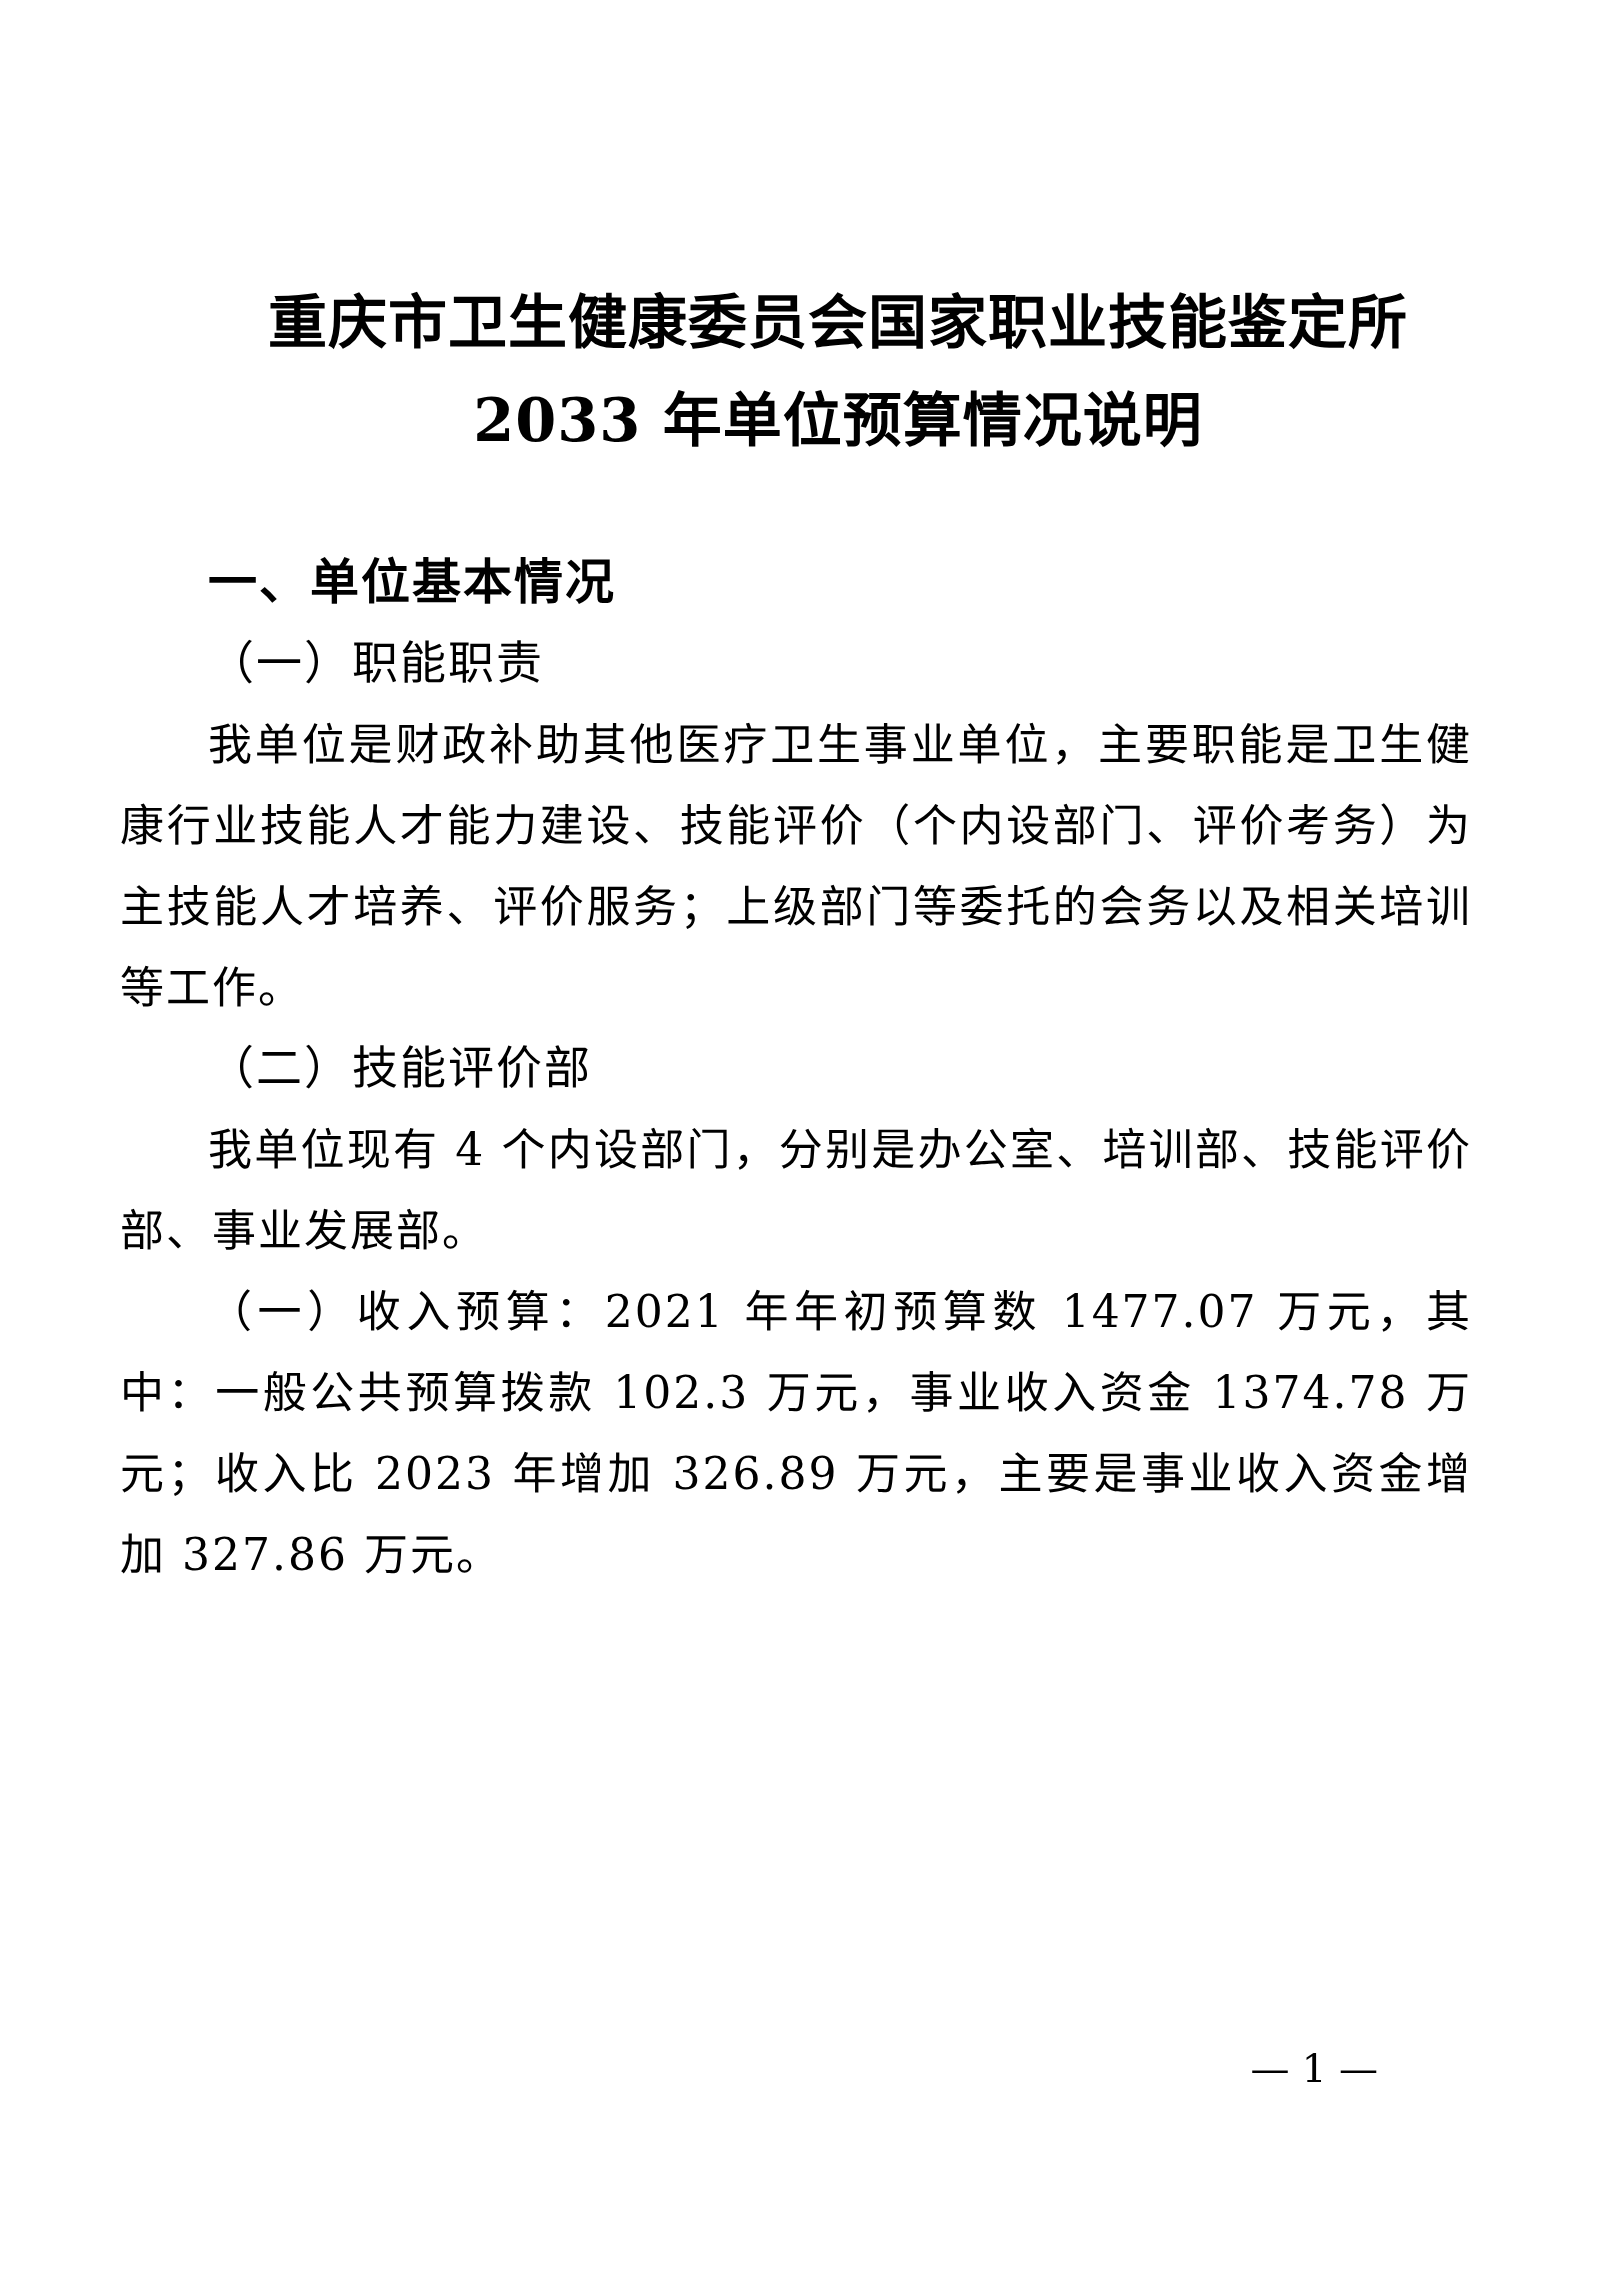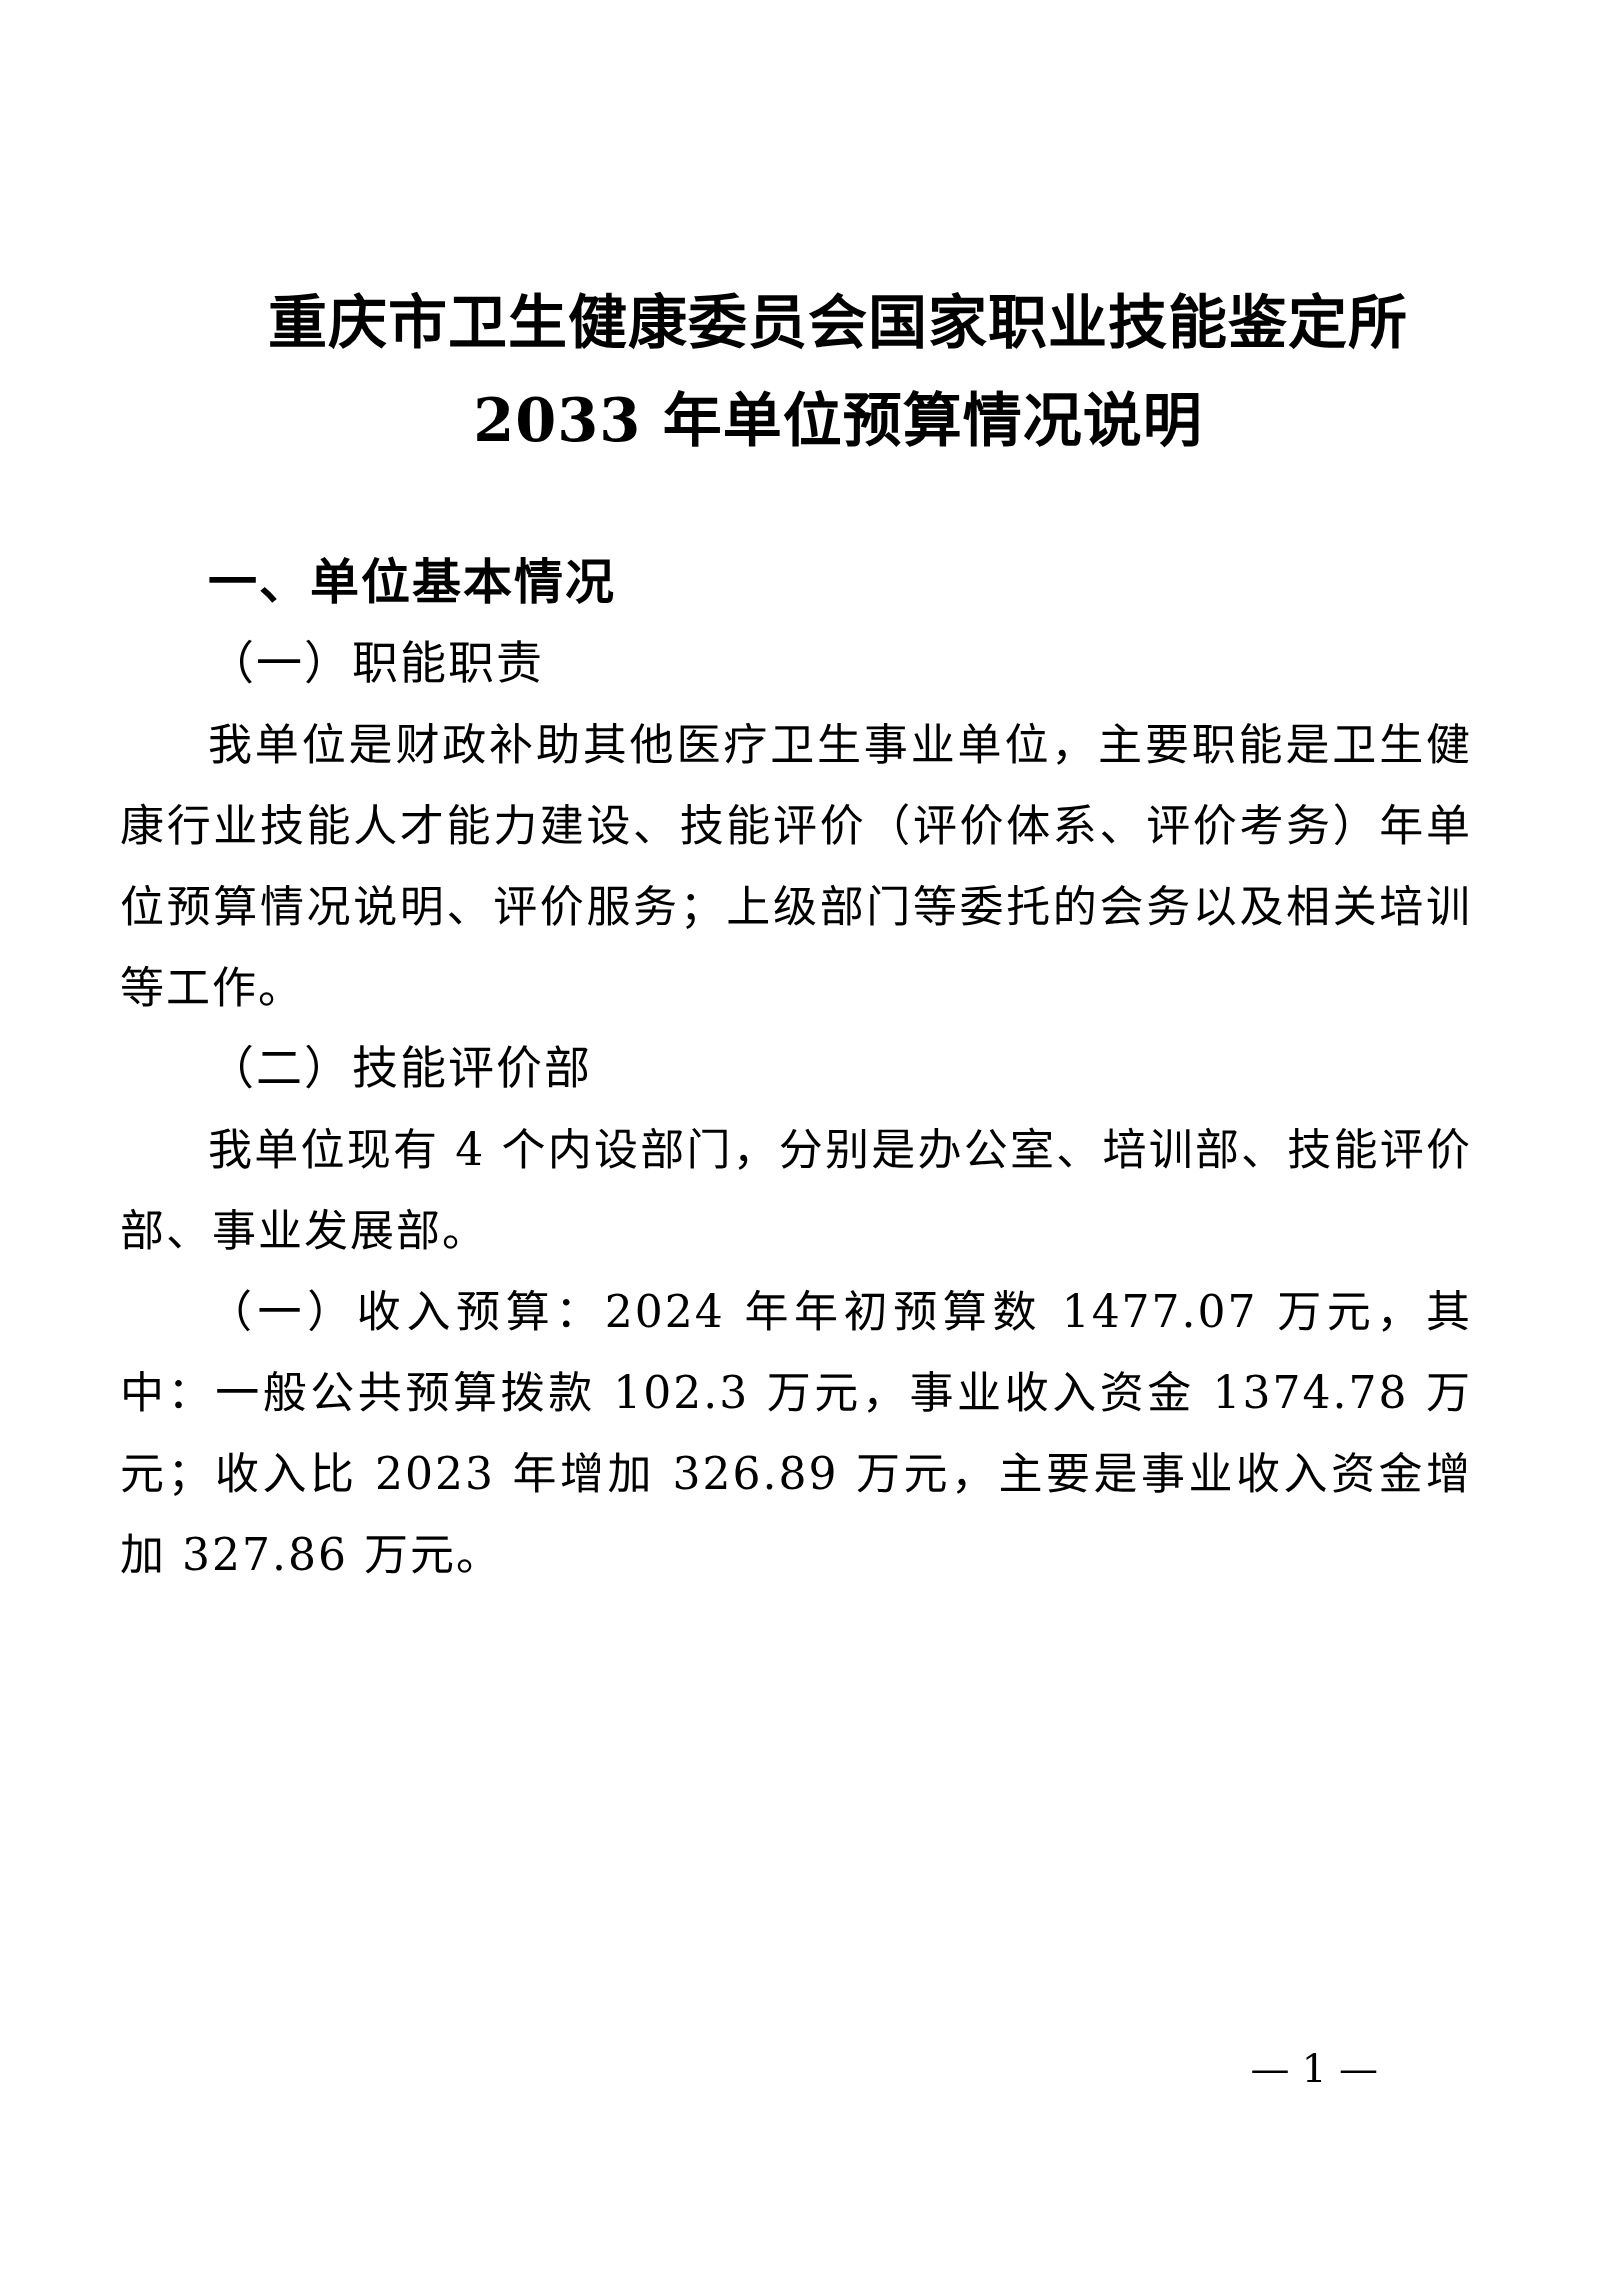--- a/index.html
+++ b/index.html
@@ -69,21 +69,21 @@
 
 <div class="page">
   <h1 class="doc-title">
     <span class="title-line">重庆市卫生健康委员会国家职业技能鉴定所</span>
     <span class="title-line">2033 年单位预算情况说明</span>
   </h1>
 
   <div class="doc-body">
       <p class="block h1">一、单位基本情况</p>
       <p class="block h2">（一）职能职责</p>
-      <p class="block p">我单位是财政补助其他医疗卫生事业单位，主要职能是卫生健康行业技能人才能力建设、技能评价（评价体系、评价考务）年单位预算情况说明、评价服务；上级部门等委托的会务以及相关培训等工作。</p>
+      <p class="block p">我单位是财政补助其他医疗卫生事业单位，主要职能是卫生健康行业技能人才能力建设、技能评价（个内设部门、评价考务）为主技能人才培养、评价服务；上级部门等委托的会务以及相关培训等工作。</p>
       <p class="block h2">（二）技能评价部</p>
       <p class="block p">我单位现有 4 个内设部门，分别是办公室、培训部、技能评价部、事业发展部。</p>
-      <p class="block p">（一）收入预算：2024 年年初预算数 1477.07 万元，其中：一般公共预算拨款 102.3 万元，事业收入资金 1374.78 万元；收入比 2023 年增加 326.89 万元，主要是事业收入资金增加 327.86 万元。</p>
+      <p class="block p">（一）收入预算：2021 年年初预算数 1477.07 万元，其中：一般公共预算拨款 102.3 万元，事业收入资金 1374.78 万元；收入比 2023 年增加 326.89 万元，主要是事业收入资金增加 327.86 万元。</p>
     </div>
 
   <div class="page-footer">— 1 —</div>
 </div>
 
 
 </body></html>

